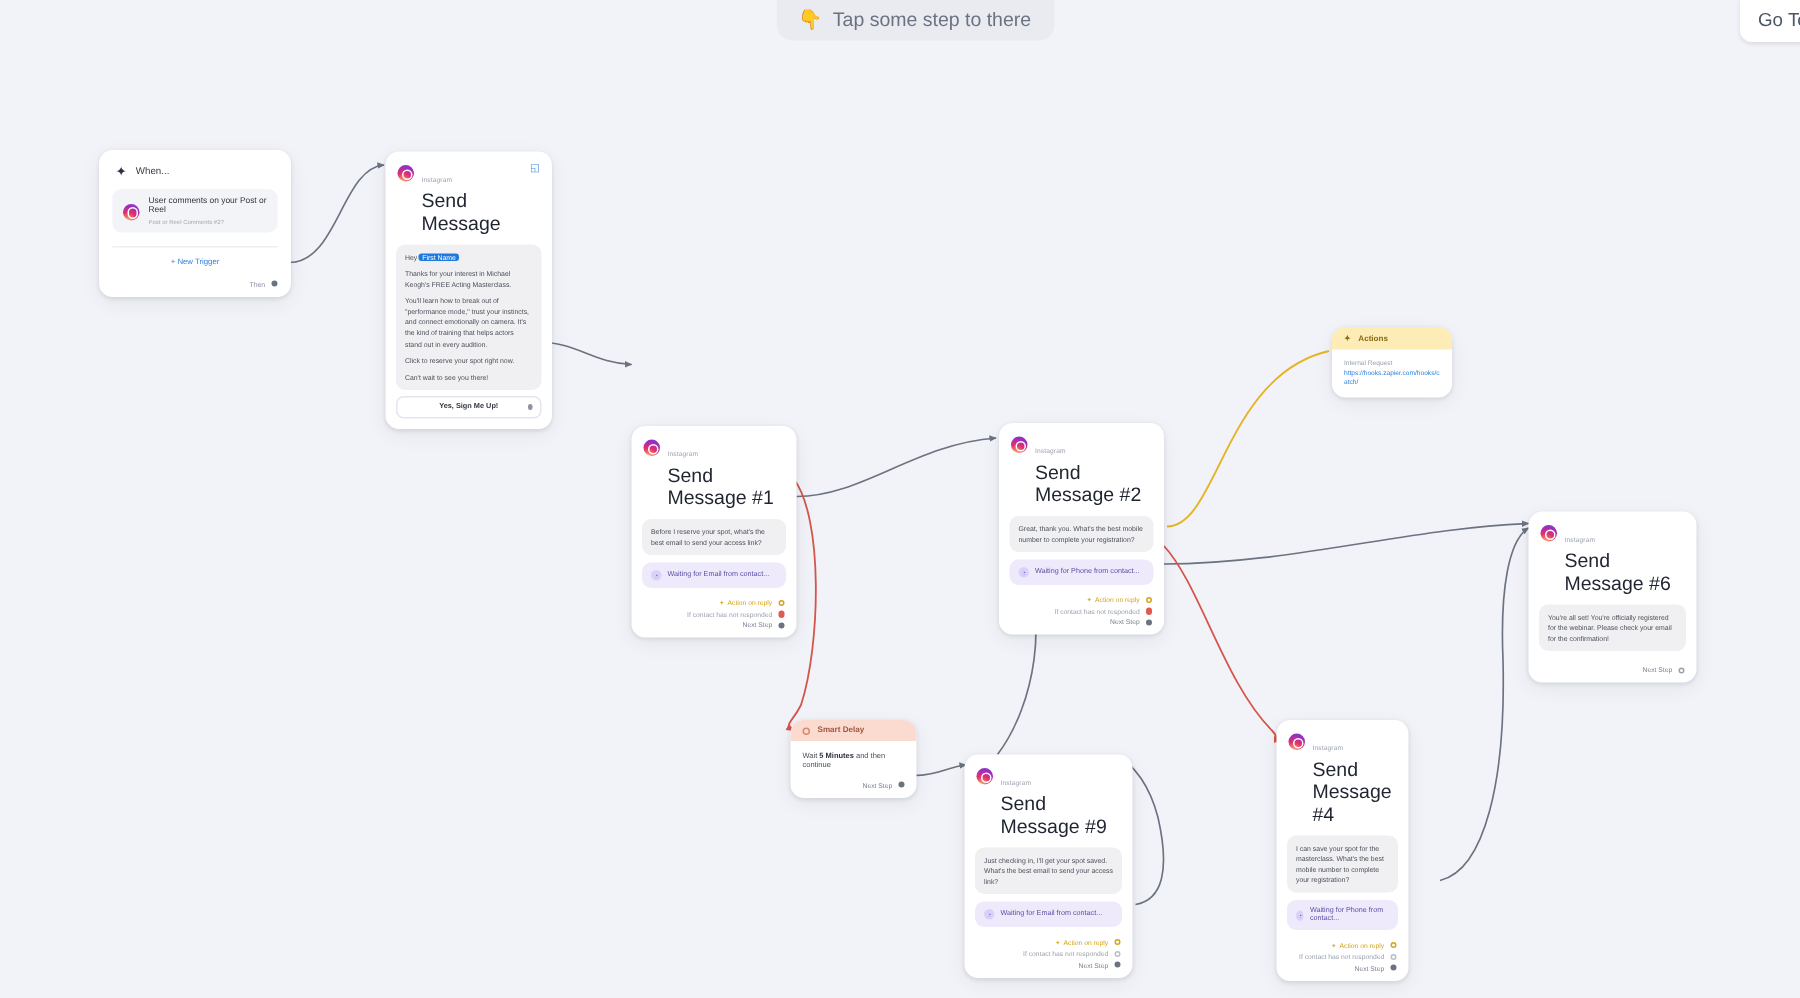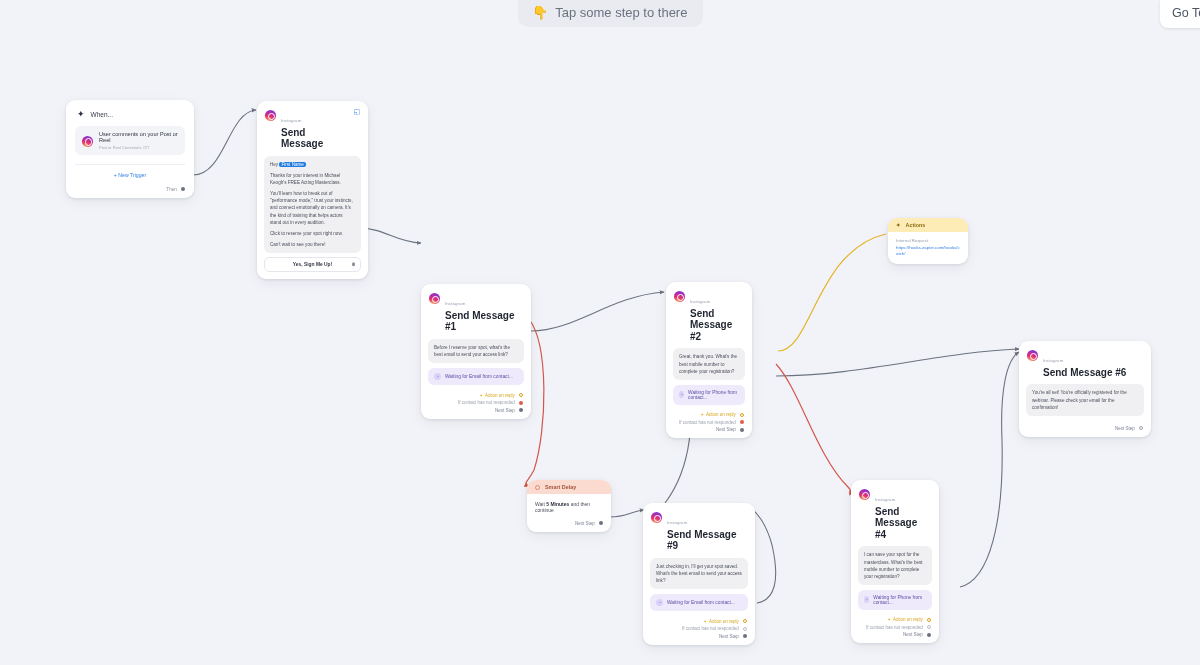--- a/index.html
+++ b/index.html
@@ -41,21 +41,21 @@
     width: 11px; height: 11px; border-radius: 50%;
     background: radial-gradient(circle at 30% 110%, #fdc468 0%, #e1306c 45%, #a02bc0 75%, #5b51d8 100%);
     position: relative; flex: 0 0 auto; margin-top: 2px;
   }
   .ig-badge::after {
     content:""; position:absolute; left:2.6px; top:2.6px; width:5.4px; height:5.4px;
     border:1px solid #fff; border-radius:50%;
   }
   .head-txt { line-height: 1.15; }
   .head-sub { font-size: 4.4px; color: #9aa1ae; letter-spacing: .1px; }
-  .head-title { font-size: 10px; color: #1f2430; font-weight: 700; margin-top: .5px; }
+  .head-title { font-size: 13px; color: #1f2430; font-weight: 400; margin-top: .5px; }
   .head-ic { margin-left: auto; font-size: 7px; color: #4a90e2; }
 
   .bubble {
     margin: 3px 7px 0 7px; background: #f0f0f2; border-radius: 6px;
     padding: 5px 6px; font-size: 4.6px; color: #4a4f5a; line-height: 1.55;
   }
   .bubble p { margin: 0 0 4px 0; }
   .bubble p:last-child { margin-bottom: 0; }
   .tok { background: #1f7ae0; color: #fff; border-radius: 2px; padding: 0 2px; }
 
@@ -239,21 +239,21 @@
         <span>If contact has not responded</span>
         <span class="pin filled"></span>
       </div>
       <div class="port next">
         <span>Next Step</span>
         <span class="pin"></span>
       </div>
     </div>
   </div>
 
-  <div class="node" style="left:666px; top:282px; width:86px;">
+  <div class="node" style="left:666px; top:282px; width:110px;">
     <div class="node-head">
       <span class="ig-badge"></span>
       <span class="head-txt">
         <span class="head-sub">Instagram</span>
         <span class="head-title" style="display:block">Send Message #2</span>
       </span>
     </div>
     <div class="bubble">Great, thank you. What's the best mobile number to complete your registration?</div>
     <div class="waiting">
       <span class="w-ic">◔</span>
@@ -280,21 +280,21 @@
     <div class="actions-head">
       <span>✦</span>
       <span>Actions</span>
     </div>
     <div class="actions-body">
       <div class="act-label">Internal Request</div>
       <div class="act-url">https://hooks.zapier.com/hooks/catch/</div>
     </div>
   </div>
 
-  <div class="node" style="left:1019px; top:341px; width:132px;">
+  <div class="node" style="left:1019px; top:341px; width:112px;">
     <div class="node-head">
       <span class="ig-badge"></span>
       <span class="head-txt">
         <span class="head-sub">Instagram</span>
         <span class="head-title" style="display:block">Send Message #6</span>
       </span>
     </div>
     <div class="bubble">You're all set! You're officially registered for the webinar. Please check your email for the confirmation!</div>
     <div class="ports">
       <div class="port next" style="margin-top:8px;">

